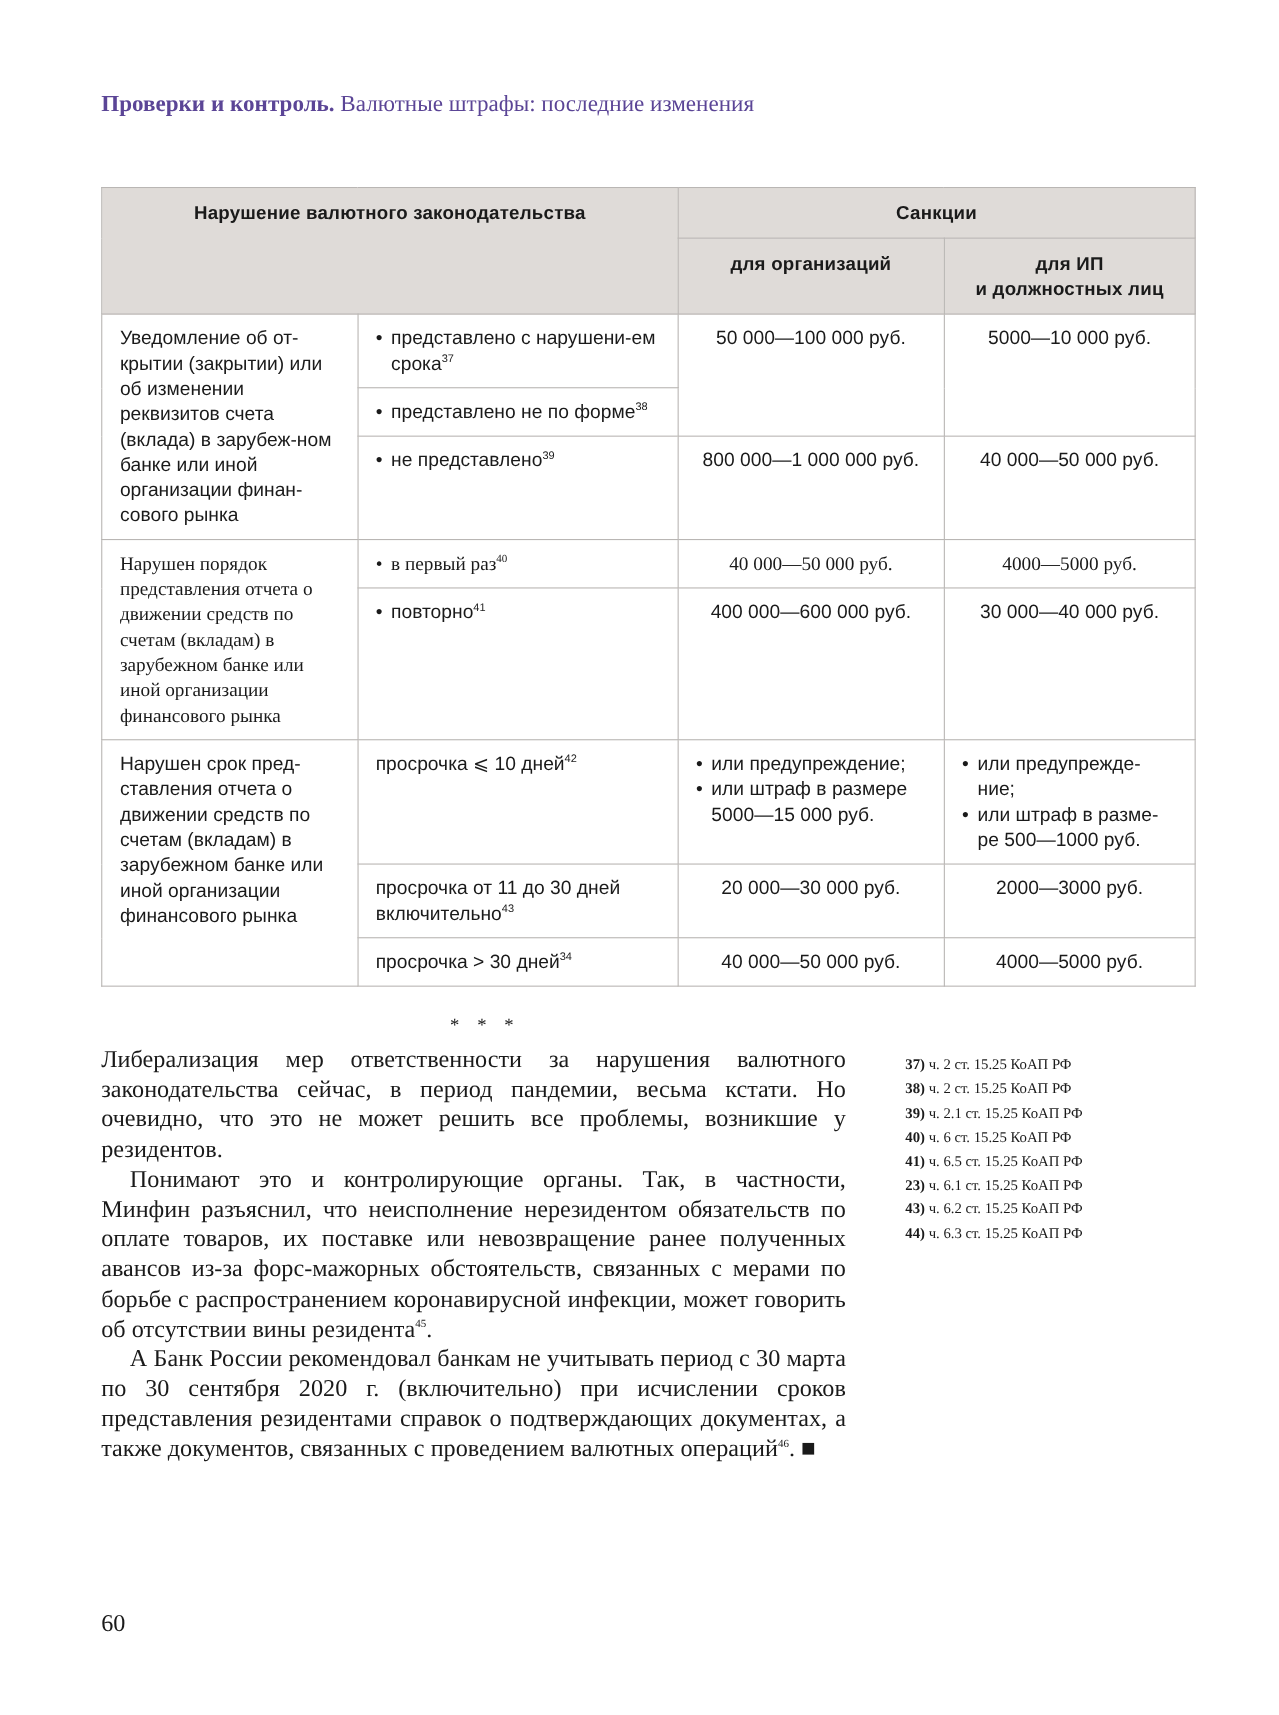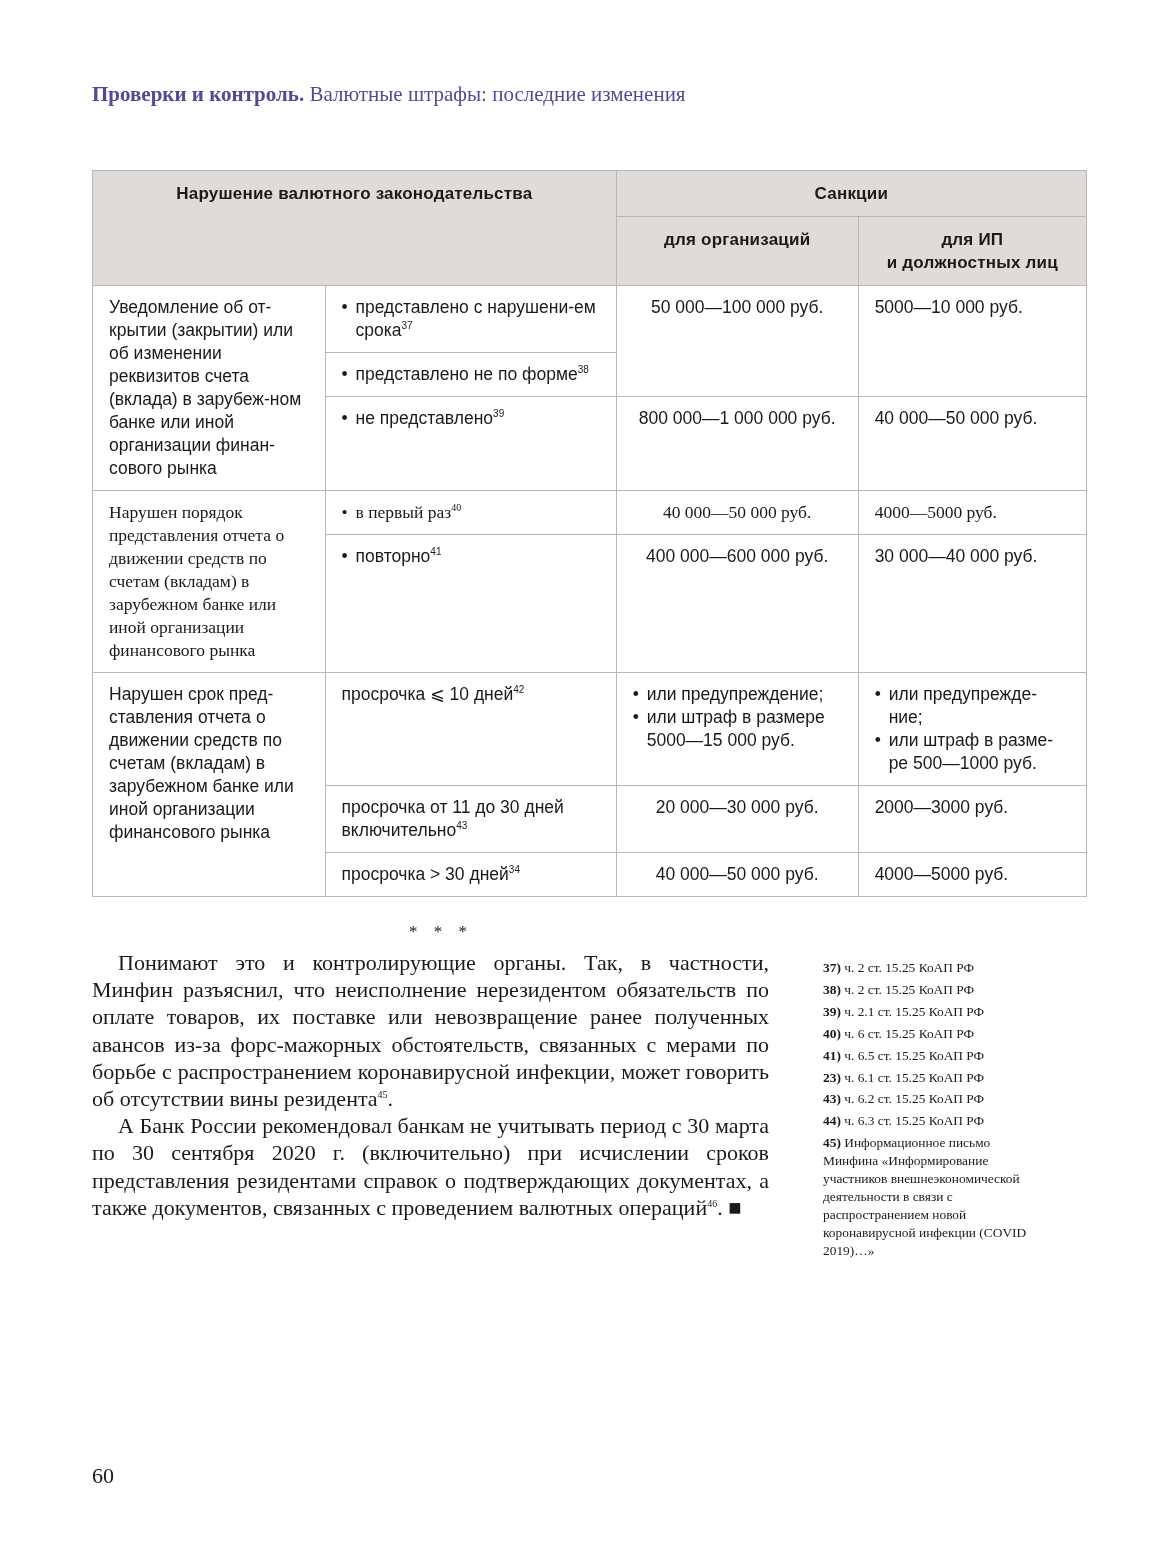--- a/index.html
+++ b/index.html
@@ -20,21 +20,21 @@
   }
   table.fines th, table.fines td { border: 1.5px solid #b9b6b4; vertical-align: top; }
   table.fines th {
     background: #dfdbd8; font-weight: bold; text-align: center;
     font-size: 17px; letter-spacing: 0.2px; padding: 11px 10px;
   }
   table.fines td { padding: 10px 16px; }
   td.violation { width: 222px; }
   td.condition { width: 278px; }
   td.org { width: 231px; text-align: center; }
-  td.ip { width: 218px; }
+  td.ip { width: 218px; text-align: center; }
   td.bulletcell { text-align: left; padding-left: 16px; }
   sup { font-size: 10px; line-height: 0; vertical-align: super; }
   .bul { display: flex; }
   .bul .dot { width: 14px; flex: 0 0 14px; }
   .stars {
     position: absolute; left: 409px; top: 922px; font-size: 17px; letter-spacing: 6px;
   }
   .body-text {
     position: absolute; left: 92px; top: 949px; width: 677px;
     font-size: 22px; line-height: 27.2px; text-align: justify;
@@ -166,29 +166,29 @@
       </td>
       <td class="org">40 000—50 000 руб.</td>
       <td class="ip">4000—5000 руб.</td>
     </tr>
   </tbody>
 </table>
 
 <div class="stars">* * *</div>
 
 <div class="body-text">
+  <p><span>Либерализация мер ответственности за нарушения валютного законодательства сейчас, в период пандемии, весьма кстати. Но очевидно, что это не может решить все проблемы, возникшие у резидентов.</span></p>
   <p class="indent"><span>Понимают это и контролирующие органы. Так, в частности, Минфин разъяснил, что неисполнение нерезидентом обязательств по оплате товаров, их поставке или невозвращение ранее полученных авансов из-за форс-мажорных обстоятельств, связанных с мерами по борьбе с распространением коронавирусной инфекции, может говорить об отсутствии вины резидента</span><sup>45</sup><span>.</span></p>
   <p class="indent"><span>А Банк России рекомендовал банкам не учитывать период с 30 марта по 30 сентября 2020 г. (включительно) при исчислении сроков представления резидентами справок о подтверждающих документах, а также документов, связанных с проведением валютных операций</span><sup>46</sup><span>. ■</span></p>
 </div>
 
 <div class="notes">
   <div class="note"><span class="num">37)</span> <span>ч. 2 ст. 15.25 КоАП РФ</span></div>
   <div class="note"><span class="num">38)</span> <span>ч. 2 ст. 15.25 КоАП РФ</span></div>
   <div class="note"><span class="num">39)</span> <span>ч. 2.1 ст. 15.25 КоАП РФ</span></div>
   <div class="note"><span class="num">40)</span> <span>ч. 6 ст. 15.25 КоАП РФ</span></div>
   <div class="note"><span class="num">41)</span> <span>ч. 6.5 ст. 15.25 КоАП РФ</span></div>
   <div class="note"><span class="num">23)</span> <span>ч. 6.1 ст. 15.25 КоАП РФ</span></div>
   <div class="note"><span class="num">43)</span> <span>ч. 6.2 ст. 15.25 КоАП РФ</span></div>
   <div class="note"><span class="num">44)</span> <span>ч. 6.3 ст. 15.25 КоАП РФ</span></div>
-  <div class="note"><span class="num">45)</span> <span>Информационное письмо Минфина «Информирование участников внешнеэкономической деятельности в связи с распространением новой коронавирусной инфекции (COVID 2019)…»</span></div>
 </div>
 
 <div class="page-number">60</div>
 
 </body></html>

